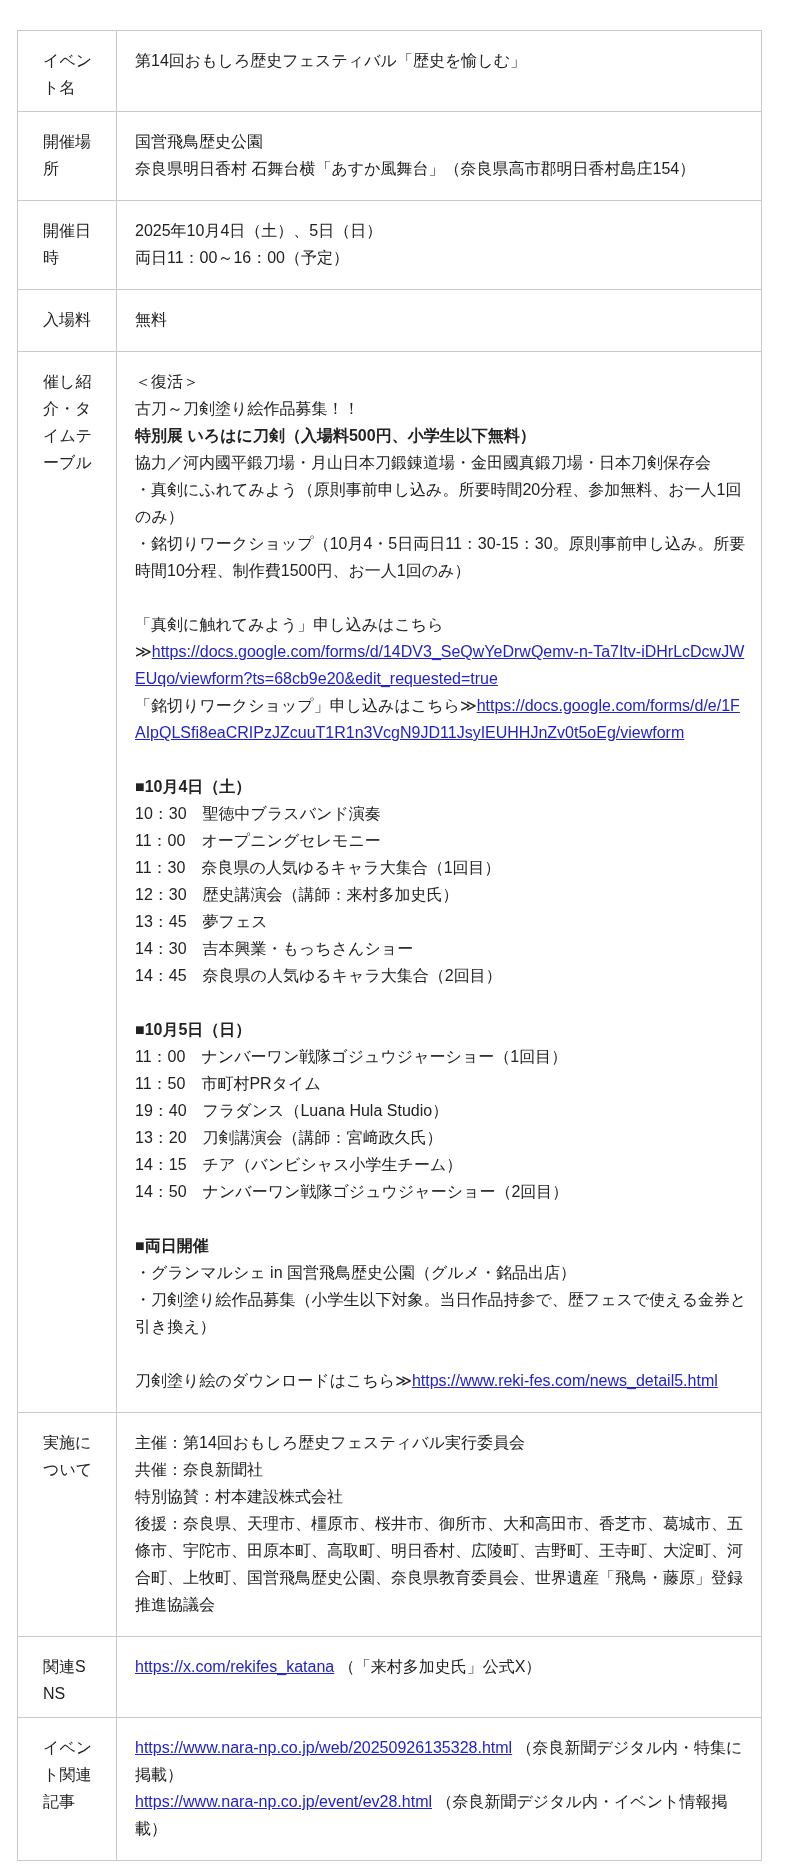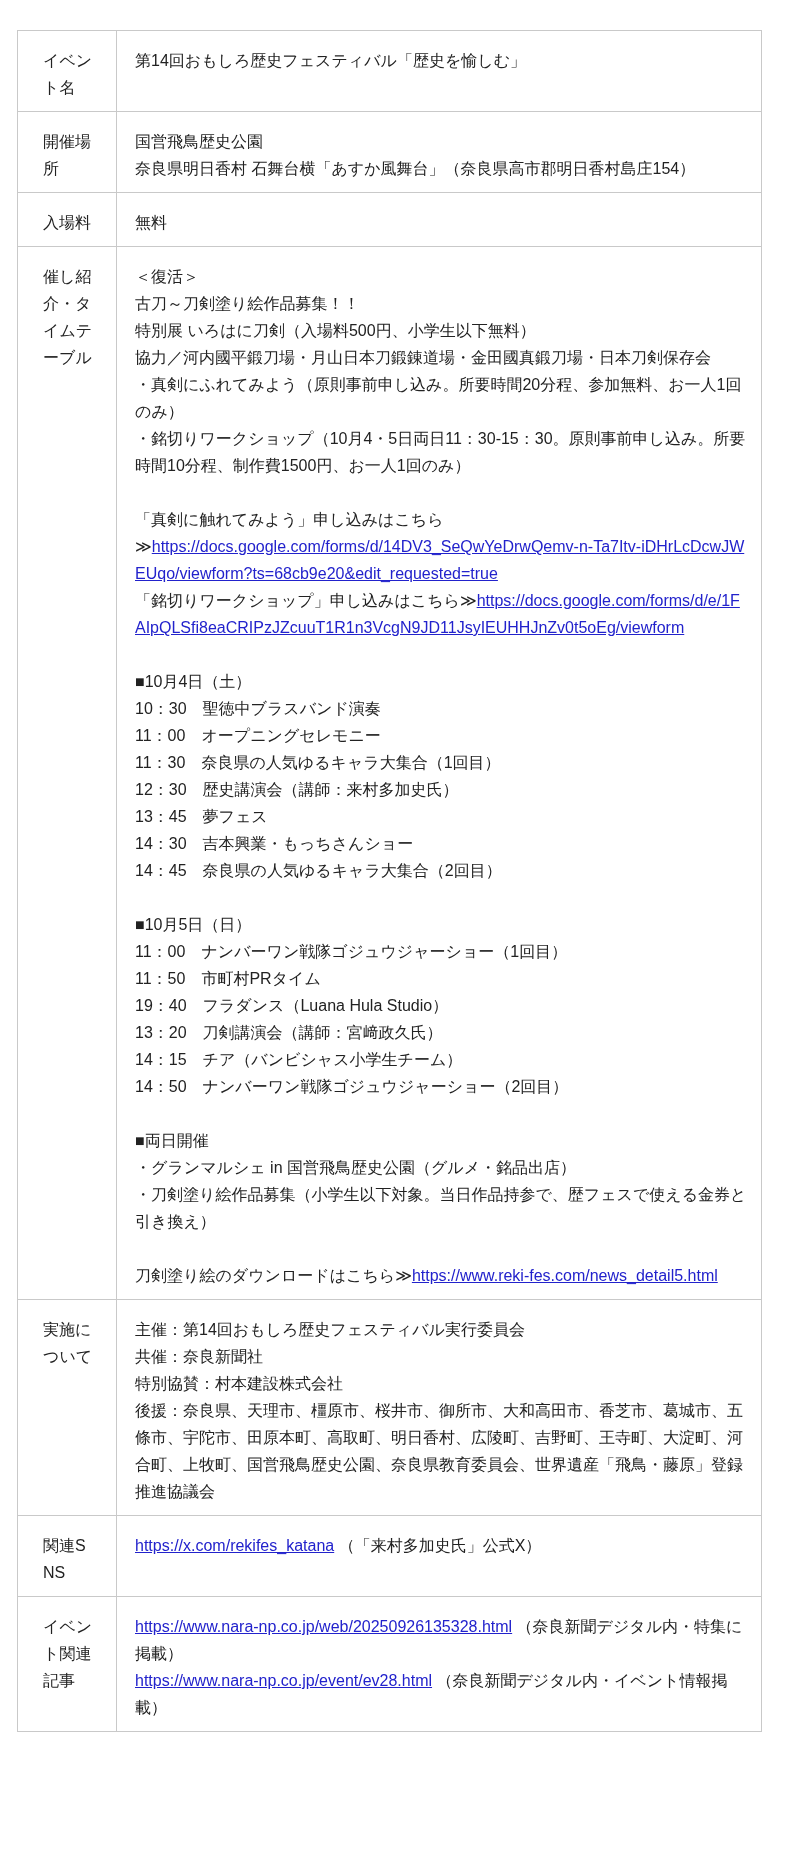--- a/index.html
+++ b/index.html
@@ -28,27 +28,27 @@
     font-size:16px;
     line-height:27px;
     font-weight:400;
     text-align:left;
   }
   th.row-label{
     padding:16px 20px 10px 25px;
     word-break:break-all;
   }
   td.row-content{
-    padding:16px 14px 10px 18px;
+    padding:16px 14px 18px 18px;
     overflow-wrap:break-word;
     word-wrap:break-word;
   }
   .line{min-height:27px;}
   .line:empty::before{content:"\a0";}
-  .b{font-weight:400;}
+  .b{font-weight:700;}
   a.lnk{
     color:var(--link);
     text-decoration:underline;
     word-break:break-all;
     cursor:pointer;
   }
 </style>
 </head>
 <body>
 
@@ -62,20 +62,27 @@
         <th class="row-label" scope="row">イベント名</th>
         <td class="row-content">
           <div class="line"><span>第14回おもしろ歴史フェスティバル「歴史を愉しむ」</span></div>
         </td>
       </tr>
       <tr>
         <th class="row-label" scope="row">開催場所</th>
         <td class="row-content">
           <div class="line"><span>国営飛鳥歴史公園</span></div>
           <div class="line"><span>奈良県明日香村 石舞台横「あすか風舞台」（奈良県高市郡明日香村島庄154）</span></div>
+        </td>
+      </tr>
+      <tr>
+        <th class="row-label" scope="row">開催日時</th>
+        <td class="row-content">
+          <div class="line"><span>2025年10月4日（土）、5日（日）</span></div>
+          <div class="line"><span>両日11：00～16：00（予定）</span></div>
         </td>
       </tr>
       <tr>
         <th class="row-label" scope="row">入場料</th>
         <td class="row-content">
           <div class="line"><span>無料</span></div>
         </td>
       </tr>
       <tr>
         <th class="row-label" scope="row">催し紹介・タイムテーブル</th>

